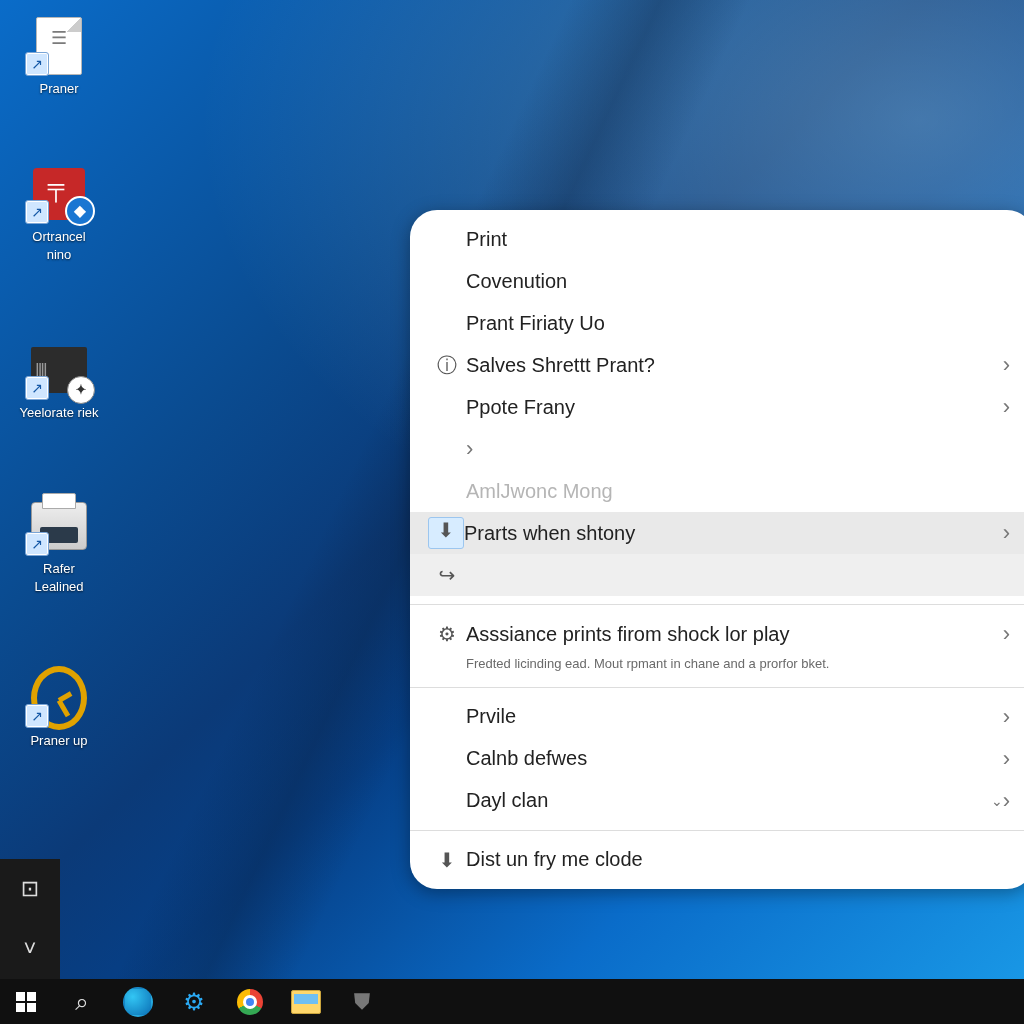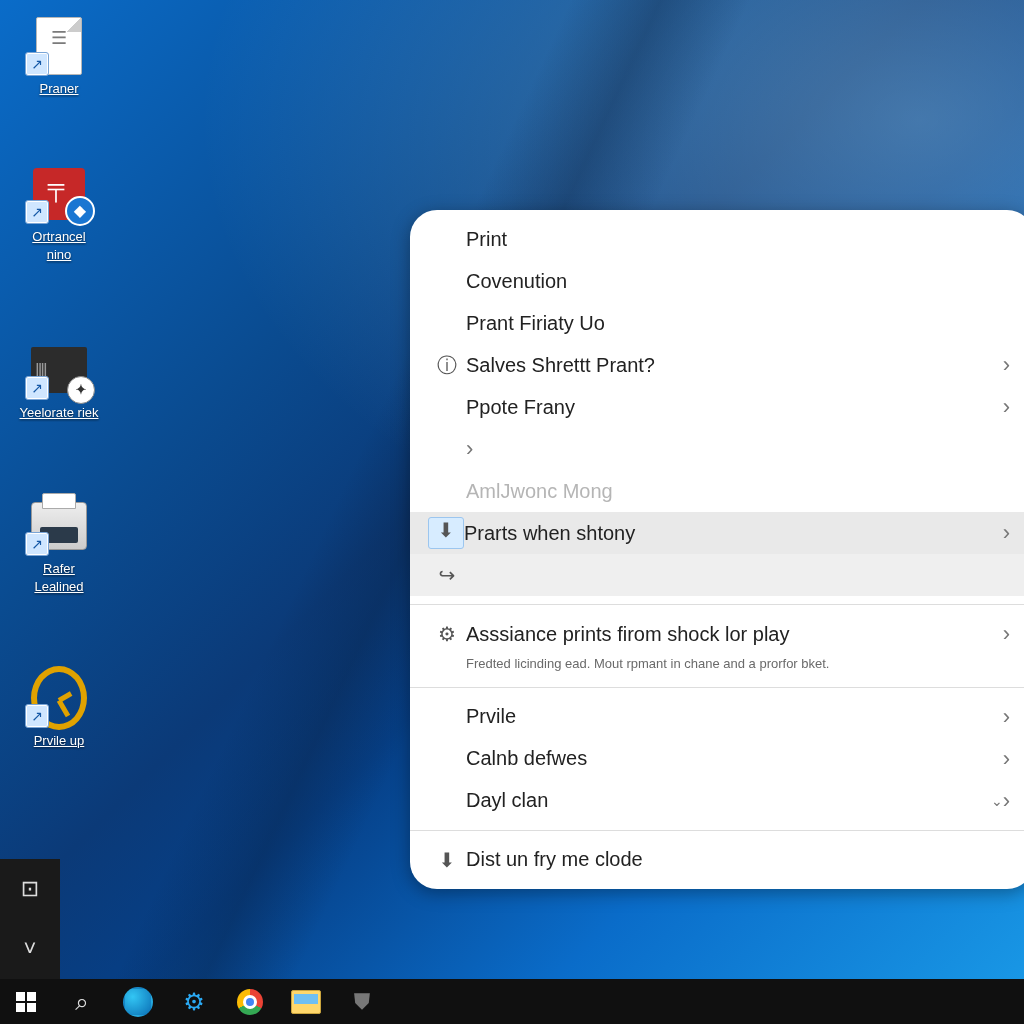--- a/index.html
+++ b/index.html
@@ -49,21 +49,20 @@
     height: 56px;
     margin-bottom: 6px;
     display: flex;
     align-items: center;
     justify-content: center;
     position: relative;
   }
   .icon .label {
     text-shadow: 0 1px 2px rgba(0,0,0,0.7);
     white-space: pre-line;
-    text-decoration: underline;
   }
   .shortcut-badge {
     position: absolute;
     left: -6px;
     bottom: -2px;
     width: 22px;
     height: 22px;
     background: #cfe6ff;
     border: 1px solid #7aa5d6;
     border-radius: 3px;
@@ -260,21 +259,21 @@
     </div>
     <div class="label">Rafer
 Lealined</div>
   </div>
 
   <div class="icon" style="left:12px; top:670px;">
     <div class="glyph">
       <div class="clock-icon"></div>
       <div class="shortcut-badge">↗</div>
     </div>
-    <div class="label">Prvile up</div>
+    <div class="label">Praner up</div>
   </div>
 
 </div>
 
 <div class="side-tiles">
   <div class="tile">
     <span>⊡</span>
   </div>
   <div class="tile">
     <span>˅</span>

